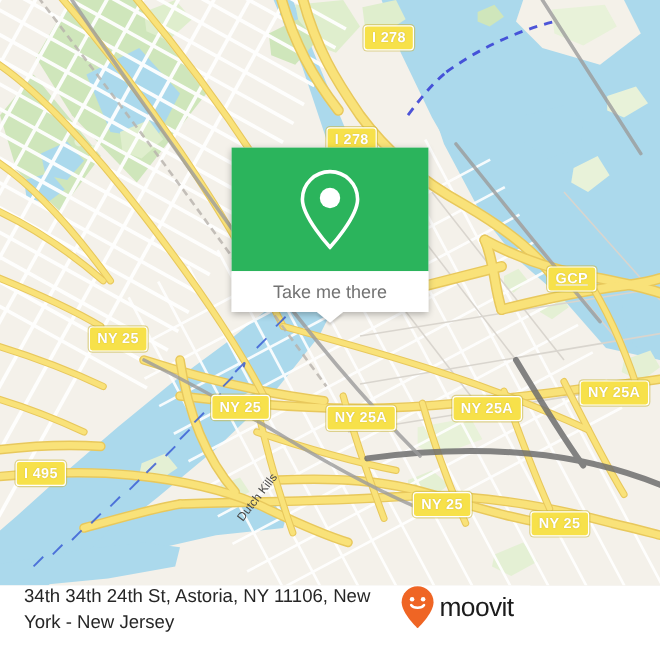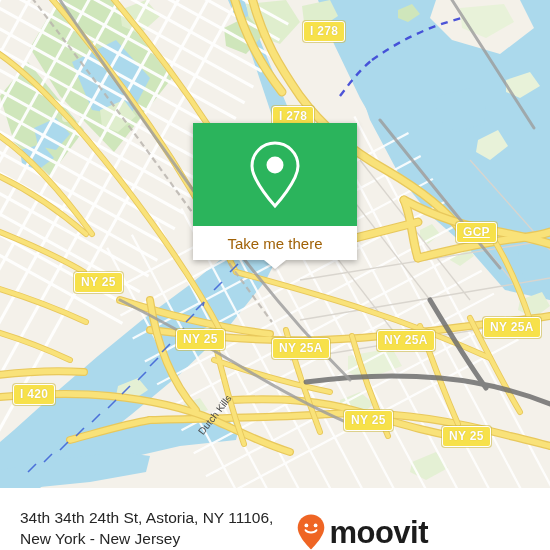--- a/index.html
+++ b/index.html
@@ -48,43 +48,43 @@
     background:#ffffff;
   }
   .card-top{
     background:#2bb45c;height:103px;width:100%;
     display:flex;align-items:center;justify-content:center;
   }
   .card-bottom{
     background:#ffffff;height:34px;display:flex;align-items:center;justify-content:center;
   }
   .card-bottom span{
-    font-size:15px;color:#a16207;font-family:"Liberation Sans", sans-serif;
+    font-size:15px;color:#737373;font-family:"Liberation Sans", sans-serif;
   }
   .card-tail{
     position:absolute;left:50%;top:137px;margin-left:-11px;
     width:0;height:0;
     border-left:11px solid transparent;border-right:11px solid transparent;
     border-top:9px solid #ffffff;
     filter:drop-shadow(0 2px 1px rgba(0,0,0,.18));
   }
 
   
   .footer{
     position:absolute;left:0;top:488px;width:442px;height:62px;
-    background:#ffffff;display:flex;align-items:flex-end;
+    background:#ffffff;display:flex;align-items:flex-start;
     box-sizing:border-box;padding:0 14px 0 20px;
   }
   .footer-text{
     flex:1;font-size:15.5px;color:#262626;line-height:1.35;
     font-family:"Liberation Sans", sans-serif;padding-right:10px;
   }
   .brand{display:flex;align-items:center;gap:4px;flex:0 0 auto;}
   .brand-word{
-    font-size:31px;font-weight:bold;color:#1c1c1c;letter-spacing:-0.5px;
+    font-size:22px;font-weight:normal;color:#1c1c1c;letter-spacing:-0.5px;
     font-family:"Liberation Sans", sans-serif;line-height:1;
   }
 </style>
 </head>
 <body>
 
 <div id="app">
 
   <div class="map">
     <div class="map-bg"></div>
@@ -397,21 +397,21 @@
 
     <div id="shield-layer">
         <div class="shield" style="left: 303px; top: 21px;">I 278</div>
         <div class="shield" style="left: 272px; top: 106px;">I 278</div>
         <div class="shield" style="left: 456px; top: 222px; text-decoration: underline;">GCP</div>
         <div class="shield" style="left: 74px; top: 272px;">NY 25</div>
         <div class="shield" style="left: 176px; top: 329px;">NY 25</div>
         <div class="shield" style="left: 272px; top: 338px;">NY 25A</div>
         <div class="shield" style="left: 377px; top: 330px;">NY 25A</div>
         <div class="shield" style="left: 483px; top: 317px;">NY 25A</div>
-        <div class="shield" style="left: 13px; top: 384px;">I 420</div>
+        <div class="shield" style="left: 13px; top: 384px;">I 495</div>
         <div class="shield" style="left: 344px; top: 410px;">NY 25</div>
         <div class="shield" style="left: 442px; top: 426px;">NY 25</div>
       </div>
 
     <div id="place-layer">
         <div class="placelabel" style="left: 196px; top: 430px; transform: rotate(-52deg); transform-origin: 0px 0px;">Dutch Kills</div>
       </div>
 
   </div>
 

